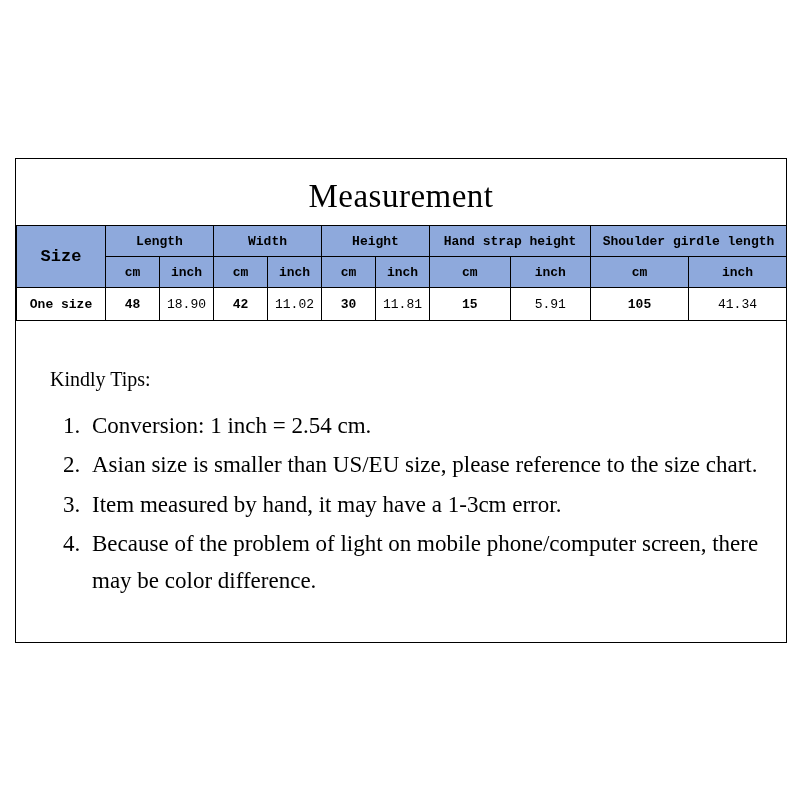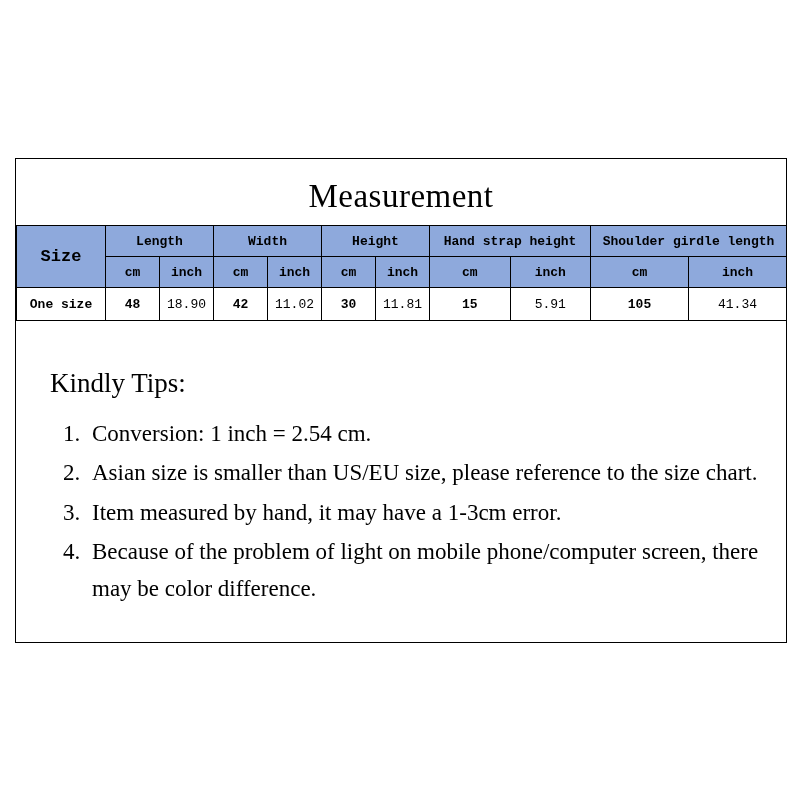--- a/index.html
+++ b/index.html
@@ -60,21 +60,21 @@
     height: 32px;
     font-weight: normal;
   }
   table.measure tbody td.bold {
     font-weight: bold;
   }
   .tips {
     padding: 47px 0 0 34px;
   }
   .tips-title {
-    font-size: 27px;
+    font-size: 20px;
     margin: 0 0 16px 0;
     font-family: "Liberation Serif", serif;
   }
   ol.tips-list {
     margin: 0;
     padding-left: 36px;
     font-size: 23px;
     line-height: 1.62;
   }
   ol.tips-list li {

